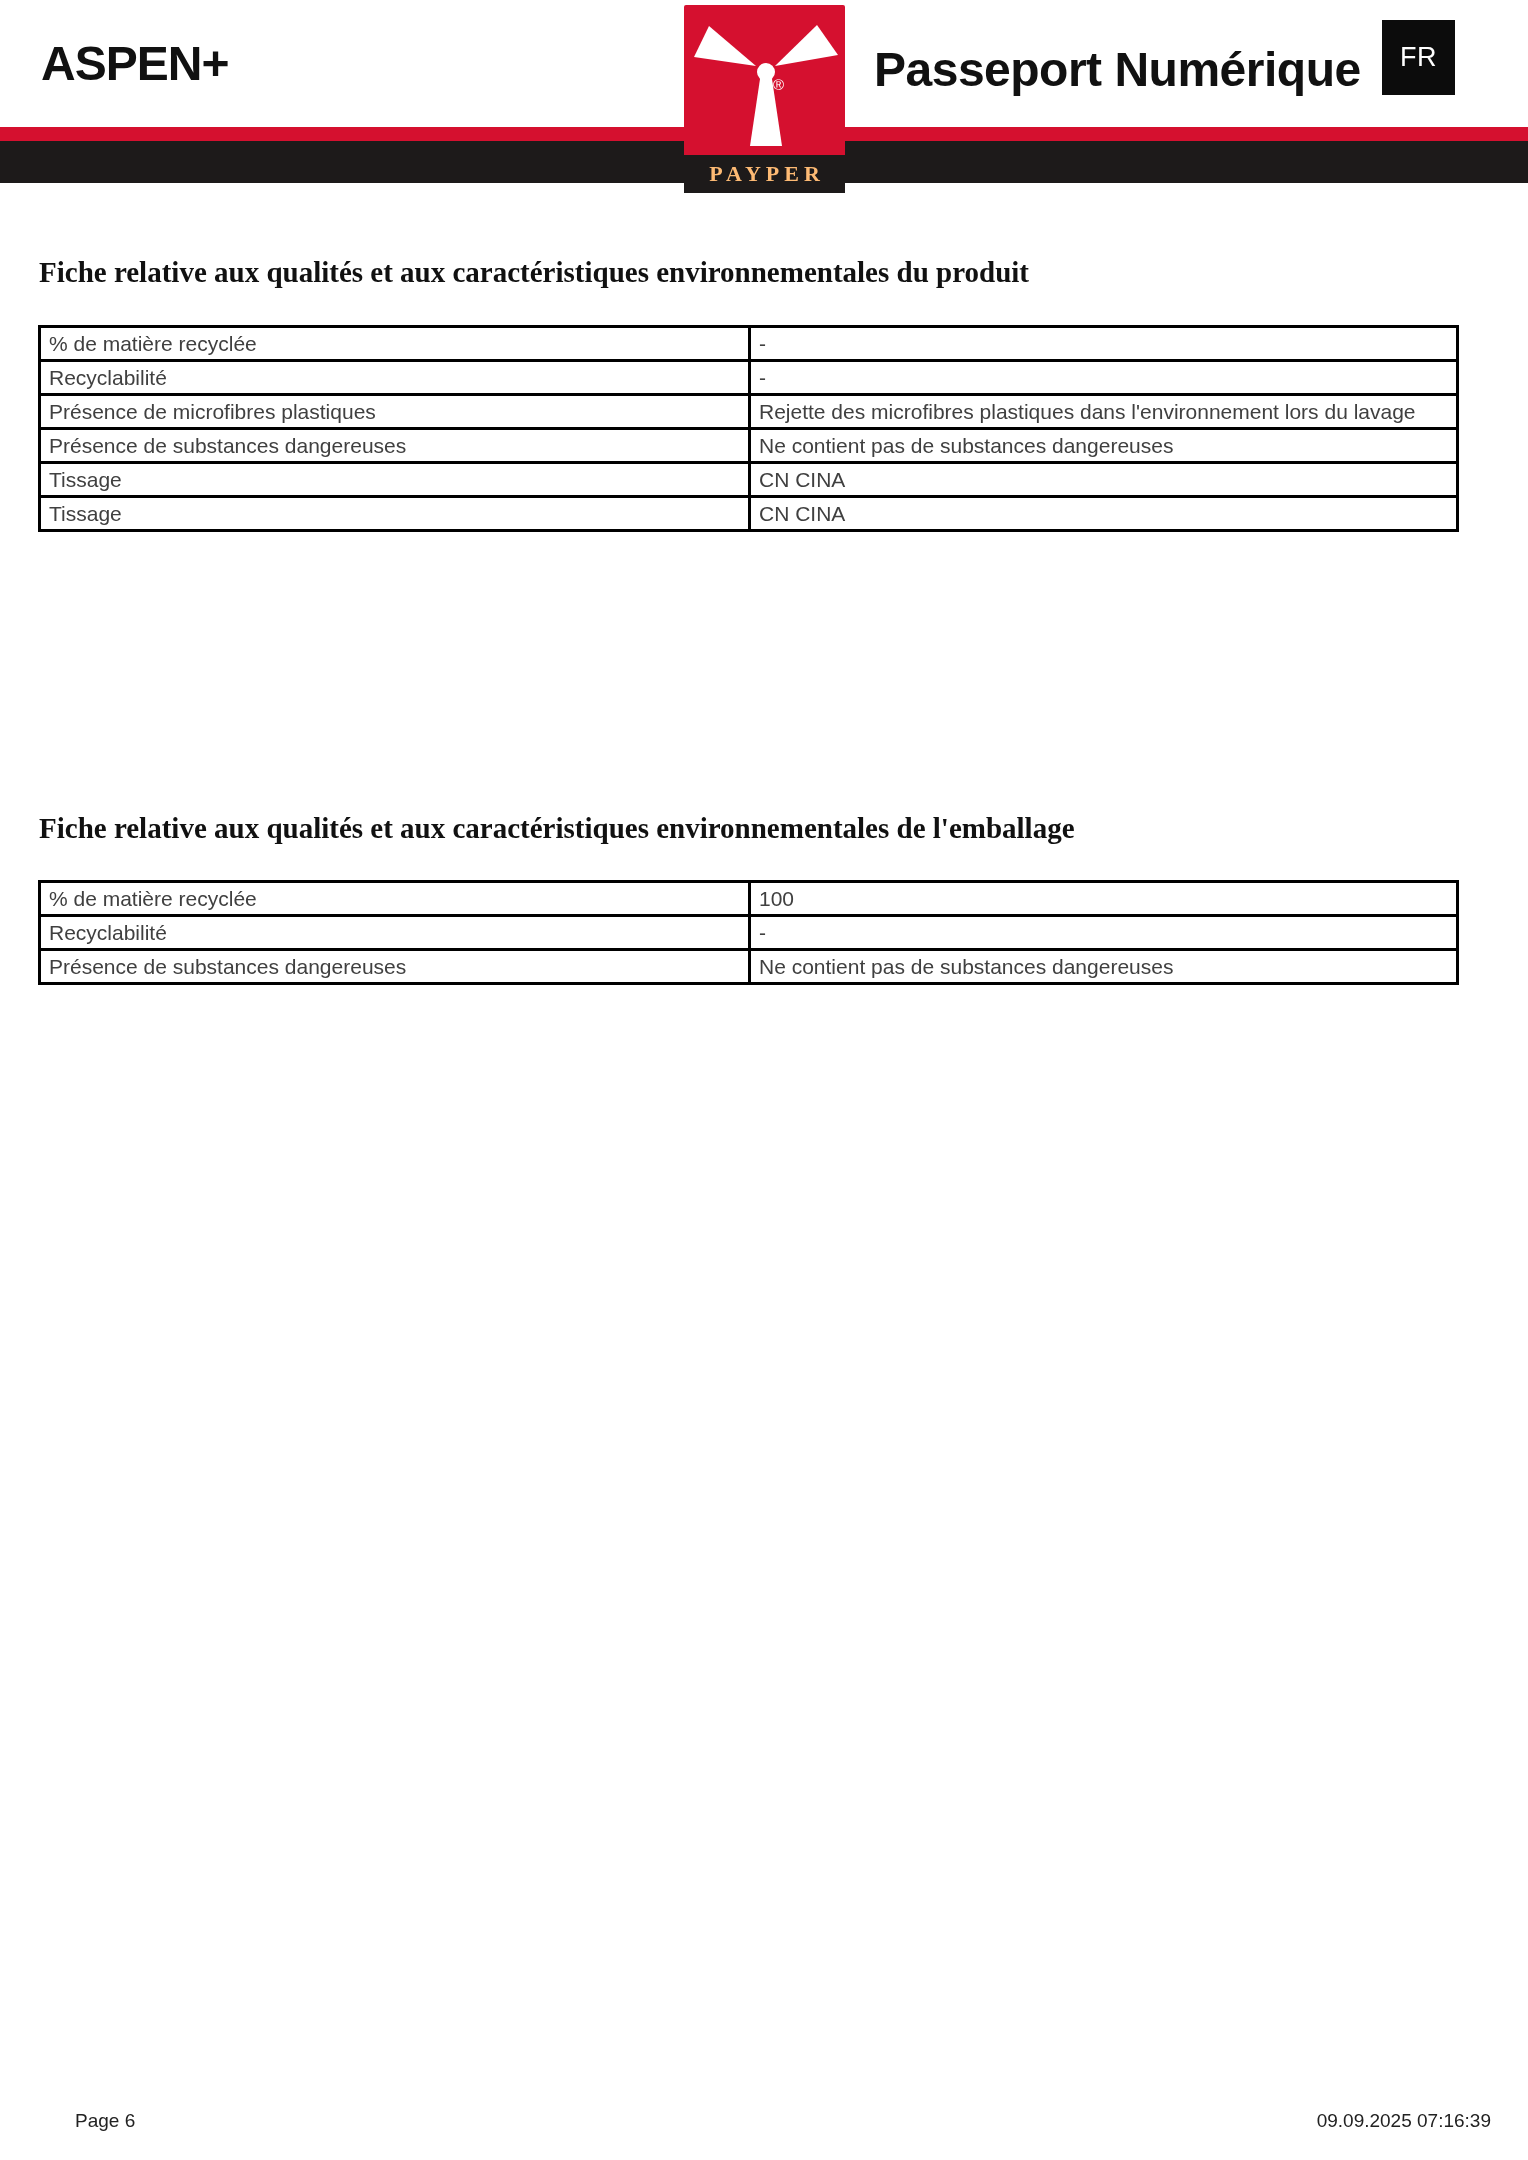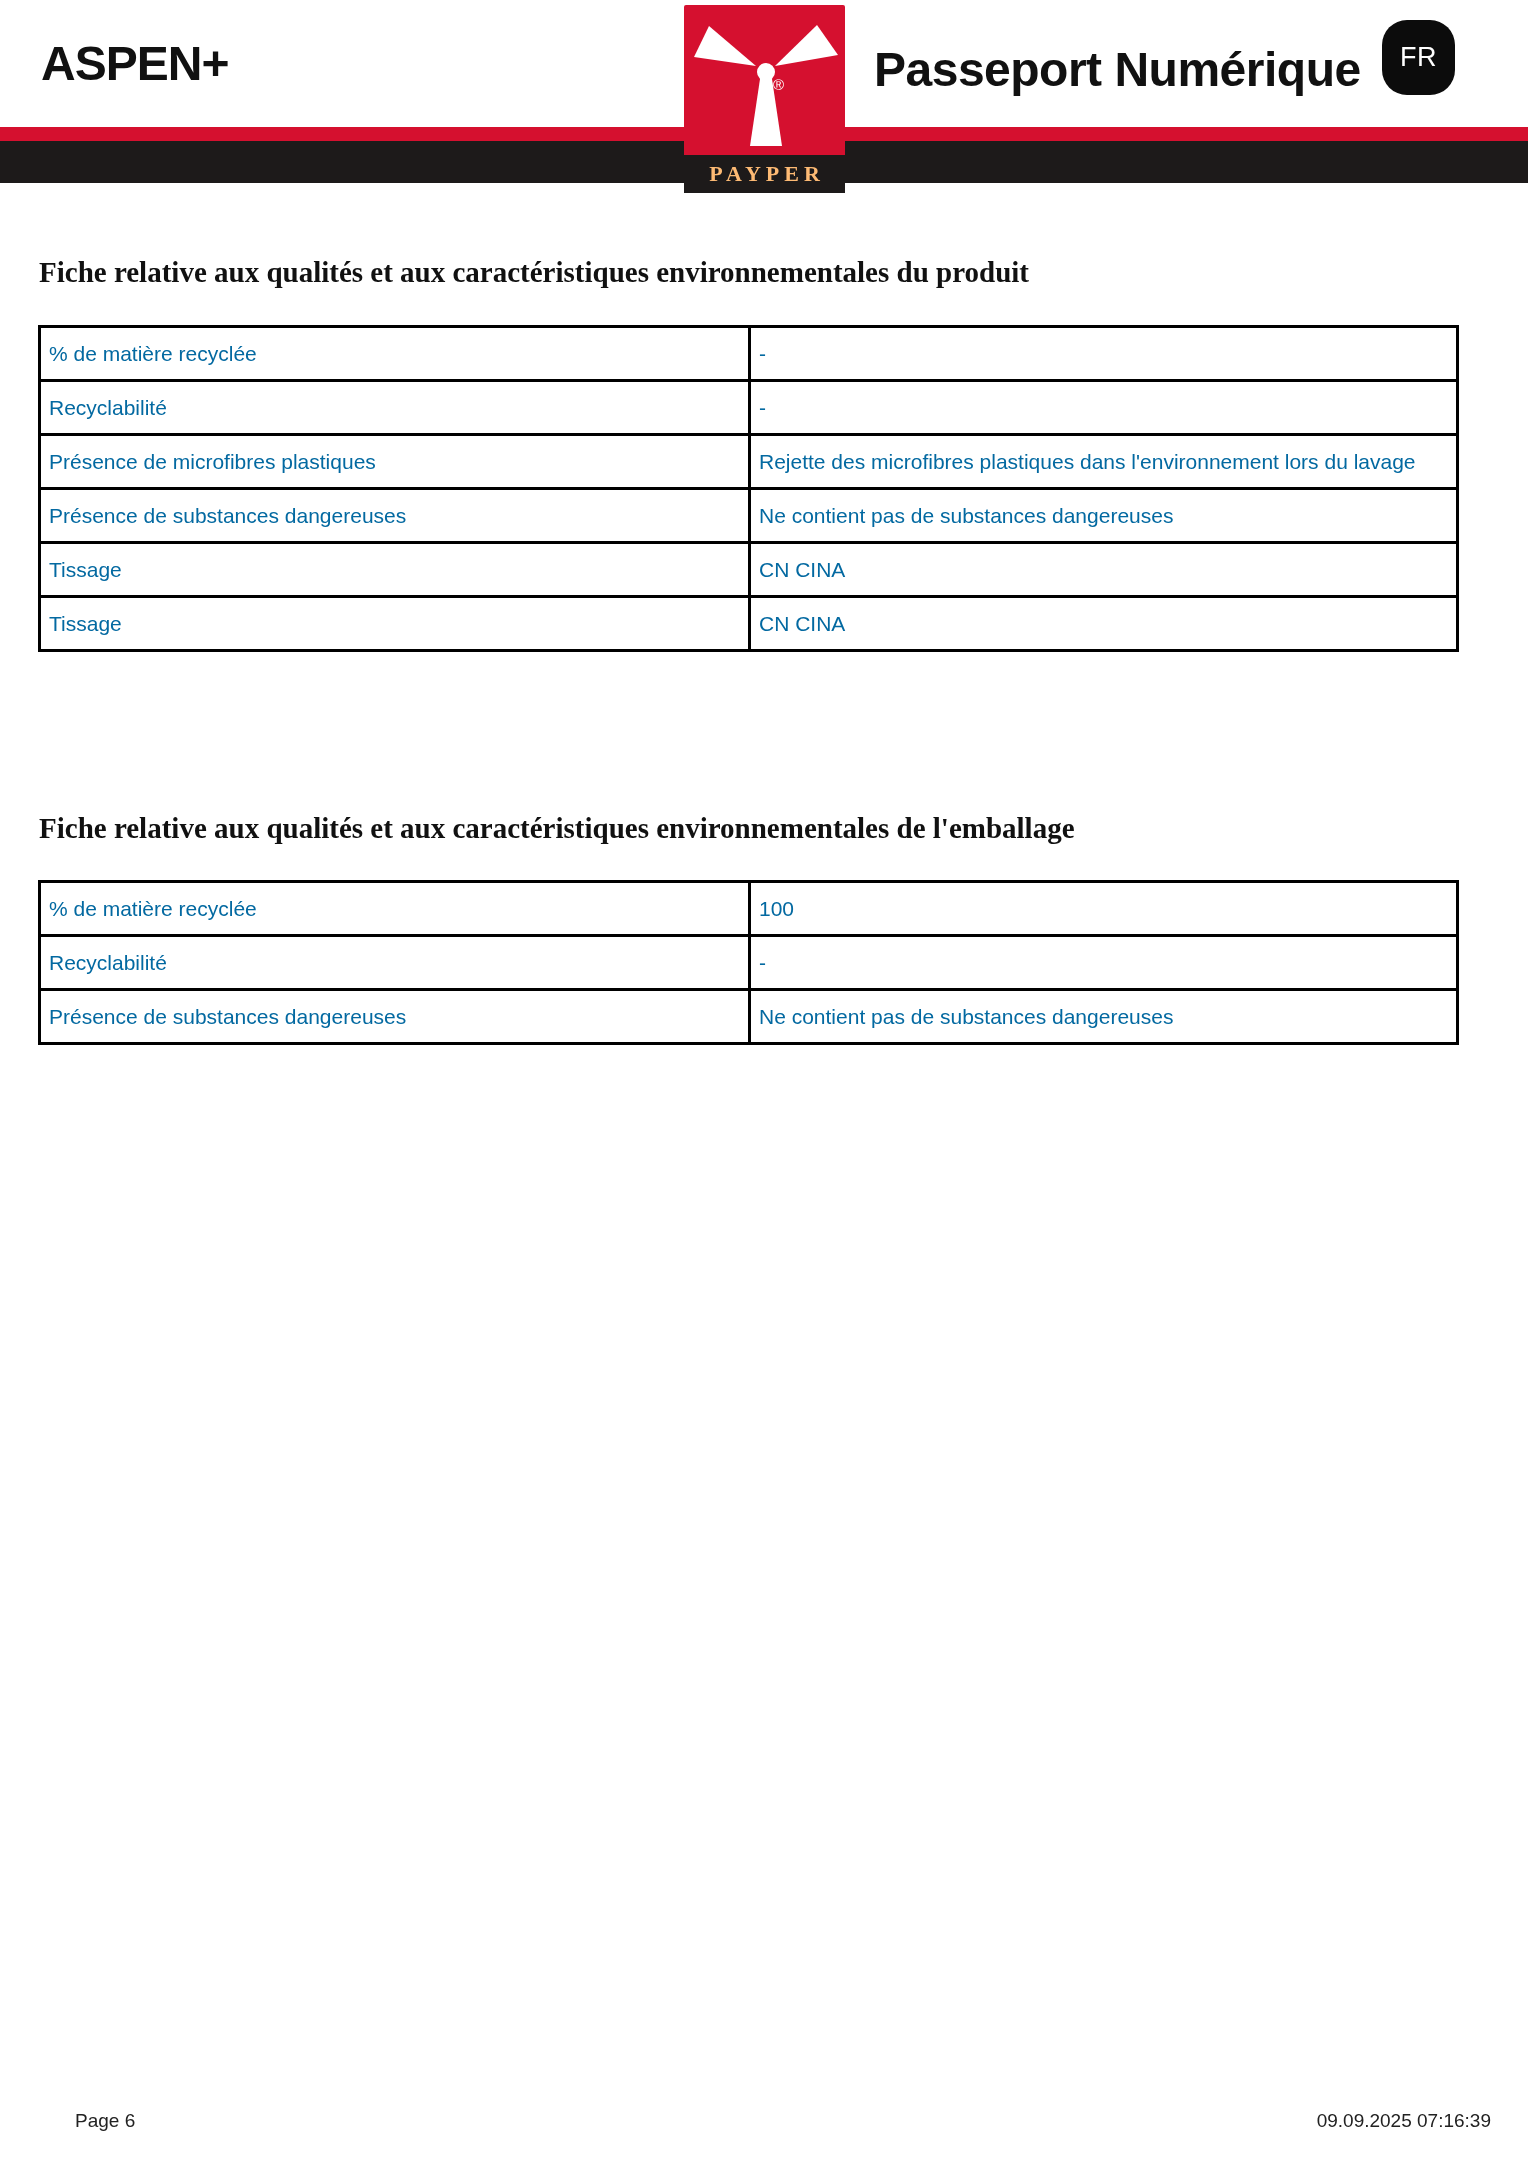--- a/index.html
+++ b/index.html
@@ -59,21 +59,20 @@
     width: 73px;
     height: 75px;
     background: #0c0c0c;
     color: #fff;
     display: flex;
     align-items: center;
     justify-content: center;
     font-size: 27px;
     font-weight: 400;
     letter-spacing: 0.5px;
-    border-radius: 25px;
   }
 
   
   .logo {
     position: absolute;
     left: 684px;
     top: 5px;
     width: 161px;
     z-index: 3;
   }
@@ -119,23 +118,23 @@
     border-collapse: collapse;
     table-layout: fixed;
   }
   #table1 { top: 325px; }
   #table2 { top: 880px; }
 
   .spec-table td {
     border: 3px solid #000;
     font-size: 21px;
     line-height: 31px;
-    padding: 10px 8px;
+    padding: 0 8px;
     vertical-align: middle;
-    color: #0369a1;
+    color: #404040;
   }
   .spec-table col.c-label { width: 710px; }
   .spec-table col.c-value { width: 708px; }
 
   
   .footer-page {
     position: absolute;
     left: 75px;
     top: 2110px;
     font-size: 19px;

